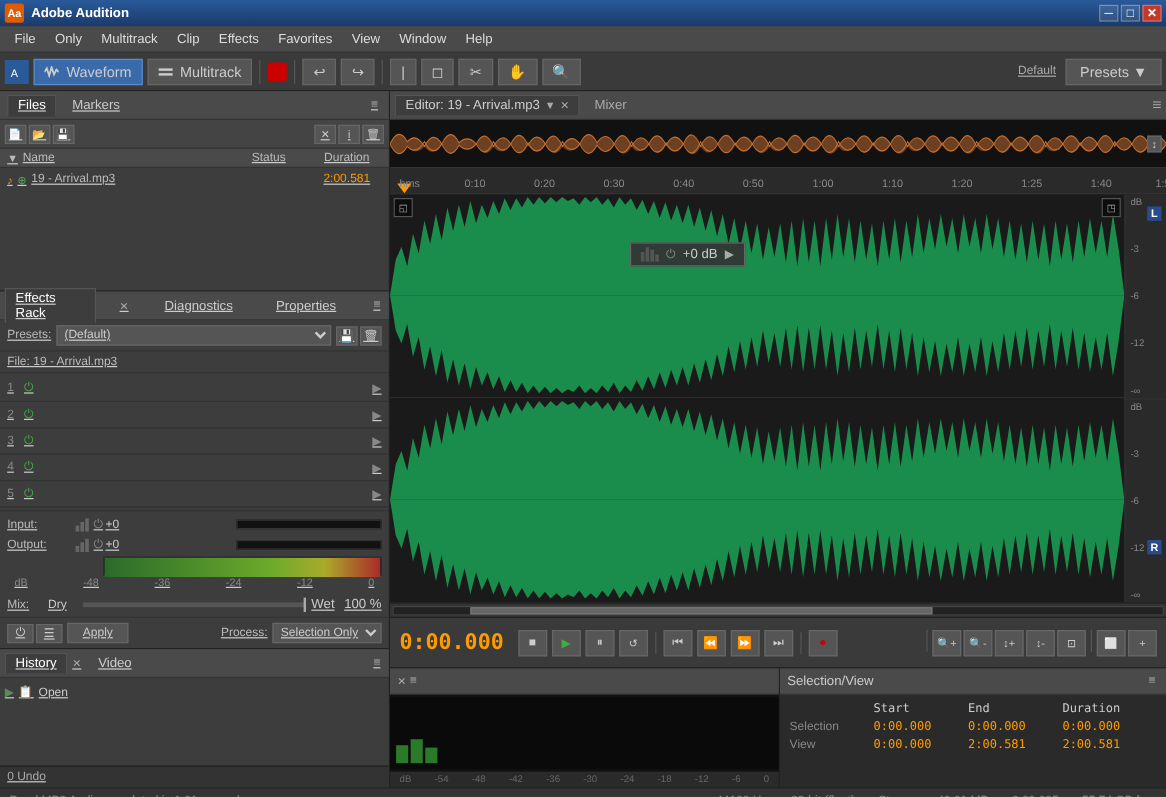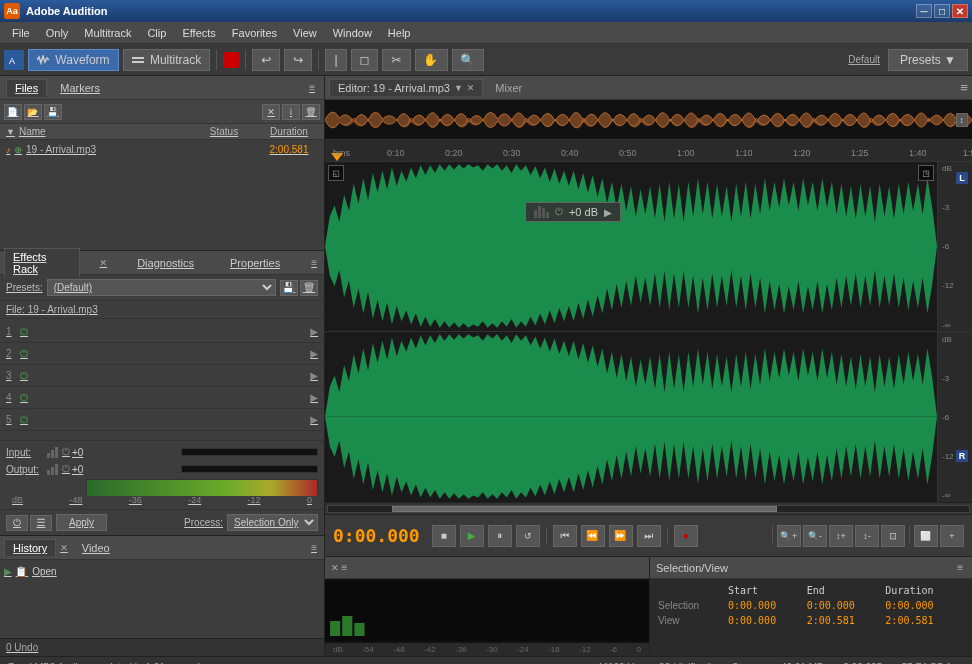--- a/index.html
+++ b/index.html
@@ -67,21 +67,21 @@
     .effects-file { padding: 3px 6px; font-size: 10px; color: #bbb; border-bottom: 1px solid #333; }
     
     .effects-slots { flex: 1; overflow-y: auto; padding: 2px 0; }
     .effect-slot { display: flex; align-items: center; padding: 2px 6px; border-bottom: 1px solid #333; height: 22px; }
     .effect-num { color: #888; font-size: 10px; width: 14px; }
     .effect-power { color: #4a4; font-size: 10px; cursor: pointer; margin-right: 4px; }
     .effect-name { flex: 1; font-size: 10px; }
     .effect-arrow { color: #888; font-size: 10px; cursor: pointer; }
     
     .effects-io { padding: 4px 6px; border-top: 1px solid #333; }
-    .io-row { display: flex; align-items: center; margin-bottom: 3px; gap: 0; }
+    .io-row { display: flex; align-items: center; margin-bottom: 3px; gap: 16px; }
     .io-label { font-size: 10px; color: #bbb; width: 40px; }
     .io-meter { flex: 1; height: 10px; background: #111; border: 1px solid #444; position: relative; }
     .io-meter-fill { height: 100%; background: linear-gradient(to right, #4a8a4a, #8ac84a, #f0a020); }
     .db-labels { display: flex; justify-content: space-between; padding: 0 6px; font-size: 9px; color: #888; }
     
     .effects-mix { display: flex; align-items: center; padding: 4px 6px; gap: 4px; }
     .mix-label { font-size: 10px; color: #bbb; width: 30px; }
     .mix-type { font-size: 10px; color: #ccc; width: 25px; }
     
     .effects-apply-row { display: flex; align-items: center; padding: 4px 6px; border-top: 1px solid #333; gap: 4px; }
@@ -376,20 +376,29 @@
         <div class="db-labels">
           <span>dB</span>
           <span>-48</span>
           <span>-36</span>
           <span>-24</span>
           <span>-12</span>
           <span>0</span>
         </div>
       </div>
 
+      <div class="effects-mix">
+        <span class="mix-label">Mix:</span>
+        <span class="mix-type">Dry</span>
+        <div style="flex:1;height:4px;background:#555;position:relative;">
+          <div style="position:absolute;right:0;top:-4px;width:2px;height:12px;background:#aaa;cursor:pointer;"></div>
+        </div>
+        <span>Wet</span>
+        <span style="margin-left:4px;">100 %</span>
+      </div>
 
       <div class="effects-apply-row">
         <div class="power-list-btns">
           <button class="eff-btn" style="width:22px;">⏻</button>
           <button class="eff-btn" style="width:22px;">☰</button>
         </div>
         <button class="apply-btn">Apply</button>
         <span class="process-label">Process:</span>
         <select class="process-select">
           <option>Selection Only</option>

